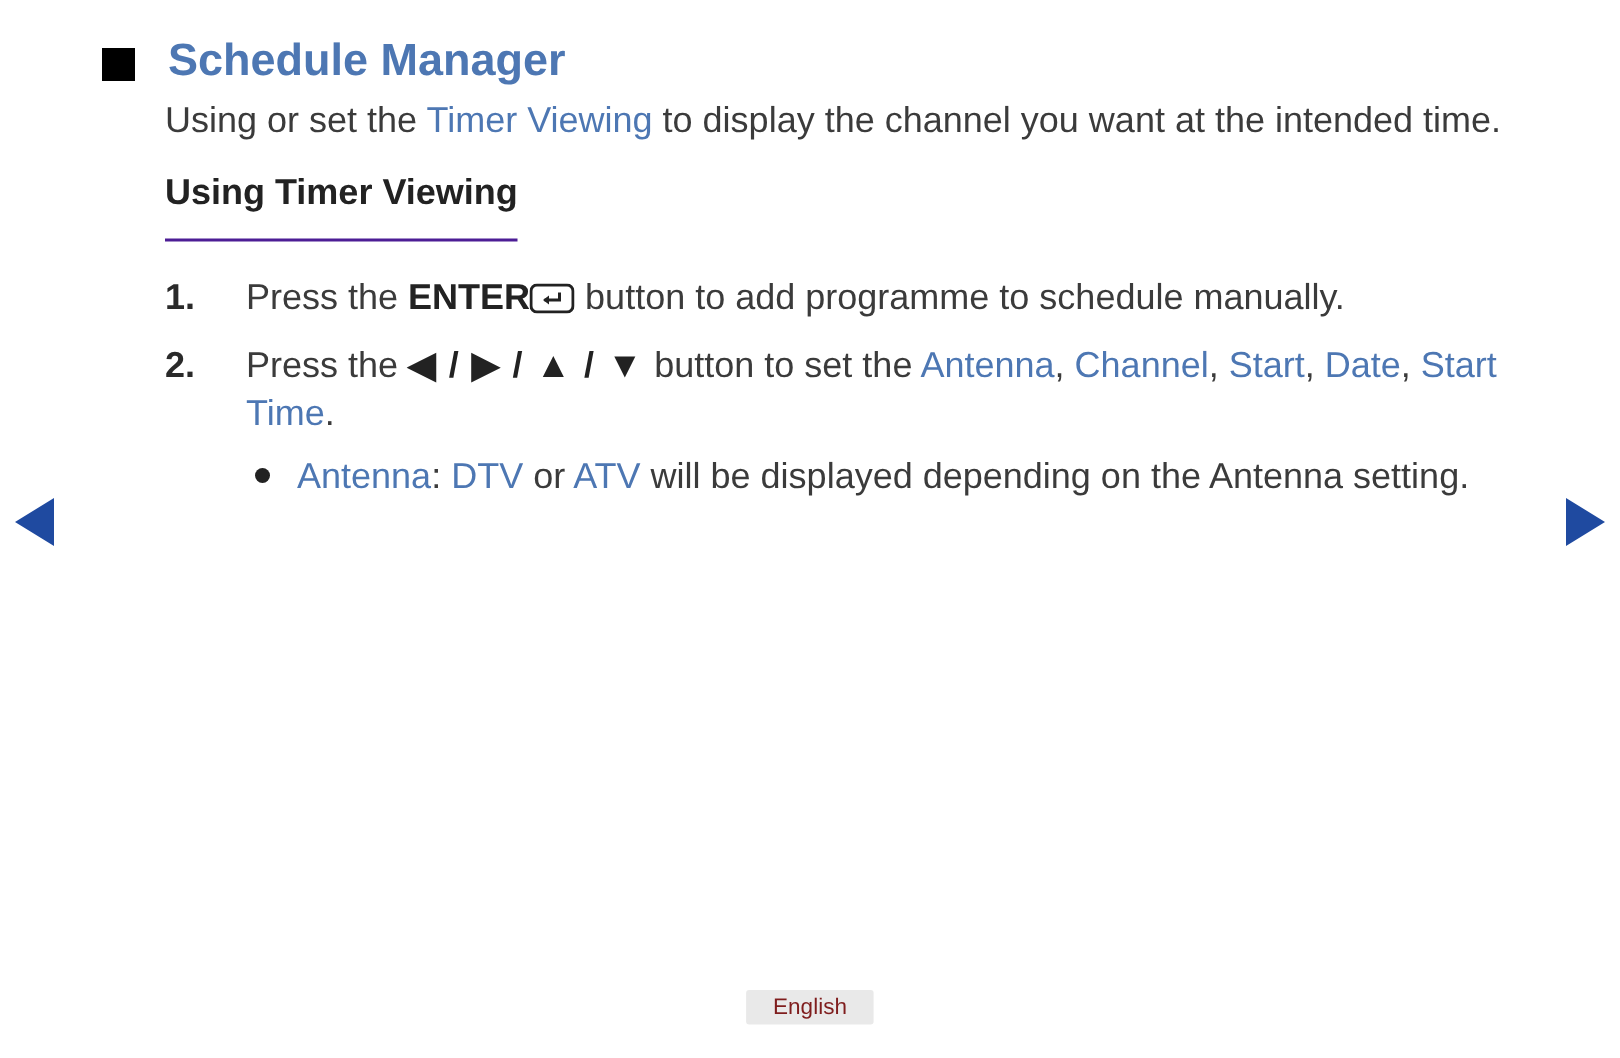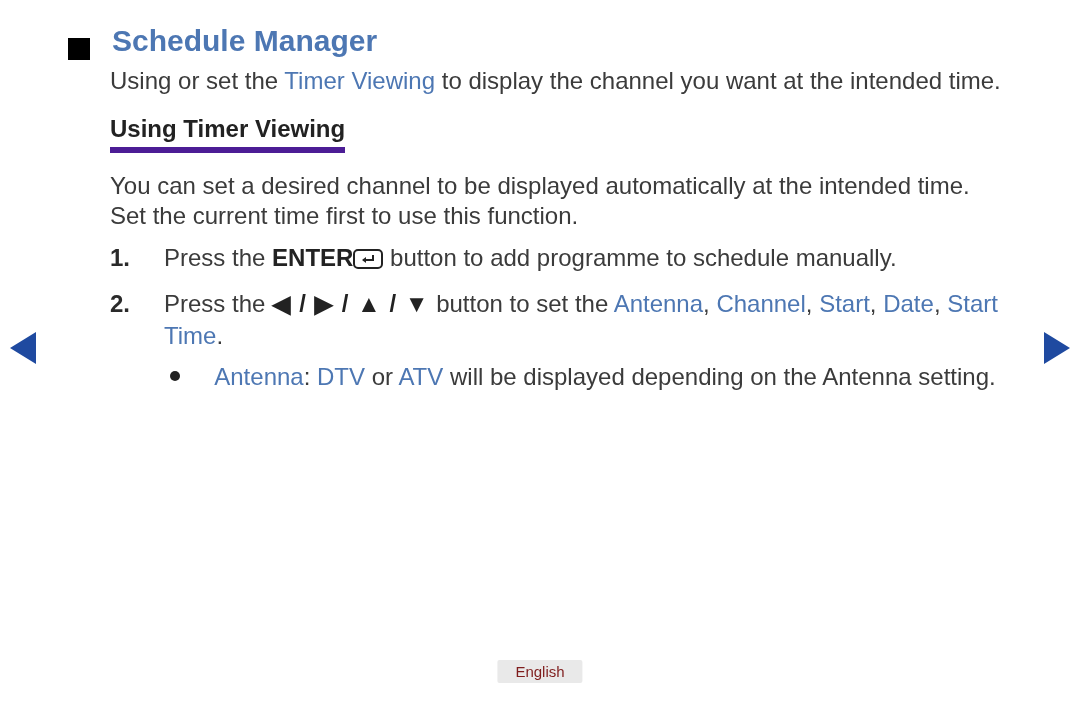--- a/index.html
+++ b/index.html
@@ -11,21 +11,21 @@
     position: relative;
   }
   .page {
     position: relative;
     padding: 24px 68px 0 68px;
     width: 100%;
     height: 100%;
   }
   .title-row {
     display: flex;
-    align-items: flex-end;
+    align-items: center;
     gap: 22px;
     margin-bottom: 8px;
   }
   .sq {
     width: 22px;
     height: 22px;
     background: #000;
     flex: 0 0 auto;
     position: relative;
     top: 2px;
@@ -43,22 +43,22 @@
     line-height: 1.28;
     color: #3b3b3b;
     margin-bottom: 10px;
   }
   .link { color: #4d77b3; font-weight: normal; }
   .subhead {
     display: inline-block;
     font-size: 24px;
     font-weight: bold;
     color: #222;
-    border-bottom: 6px solid #4c1d95;
-    padding-bottom: 4px;
+    border-bottom: 2px solid #4c1d95;
+    padding-bottom: 16px;
     margin-top: 8px;
     margin-bottom: 18px;
   }
   ol.steps {
     list-style: none;
     counter-reset: step;
     margin-top: 4px;
   }
   ol.steps > li {
     counter-increment: step;
@@ -92,21 +92,20 @@
   ul.bullets {
     list-style: none;
     margin-top: 10px;
   }
   ul.bullets > li {
     position: relative;
     padding-left: 34px;
     font-size: 24px;
     line-height: 1.32;
     margin-bottom: 10px;
-    text-align: center;
   }
   ul.bullets > li::before {
     content: "";
     position: absolute;
     left: 6px;
     top: 10px;
     width: 10px;
     height: 10px;
     background: #222;
     border-radius: 50%;
@@ -153,21 +152,20 @@
   </div>
 
   <div class="body-col">
 
     <p class="para">
       <span>Using or set the </span><span class="link">Timer Viewing</span><span> to display the channel you want at the intended time.</span>
     </p>
 
     <div class="subhead">Using Timer Viewing</div>
 
-    <p class="para">You can set a desired channel to be displayed automatically at the intended time. Set the current time first to use this function.</p>
 
     <ol class="steps">
       <li>
         <span>Press the </span><span class="bold">ENTER</span><span class="enter-icon"><svg width="30" height="20" viewBox="0 0 30 20">
               <rect x="1" y="1" width="28" height="18" rx="4" ry="4" fill="none" stroke="#222" stroke-width="2"></rect>
               <path d="M20 6 L20 11 L10 11" fill="none" stroke="#222" stroke-width="2"></path>
               <path d="M13 8 L9 11 L13 14 Z" fill="#222"></path>
             </svg></span><span> button to add programme to schedule manually.</span>
       </li>
       <li>

